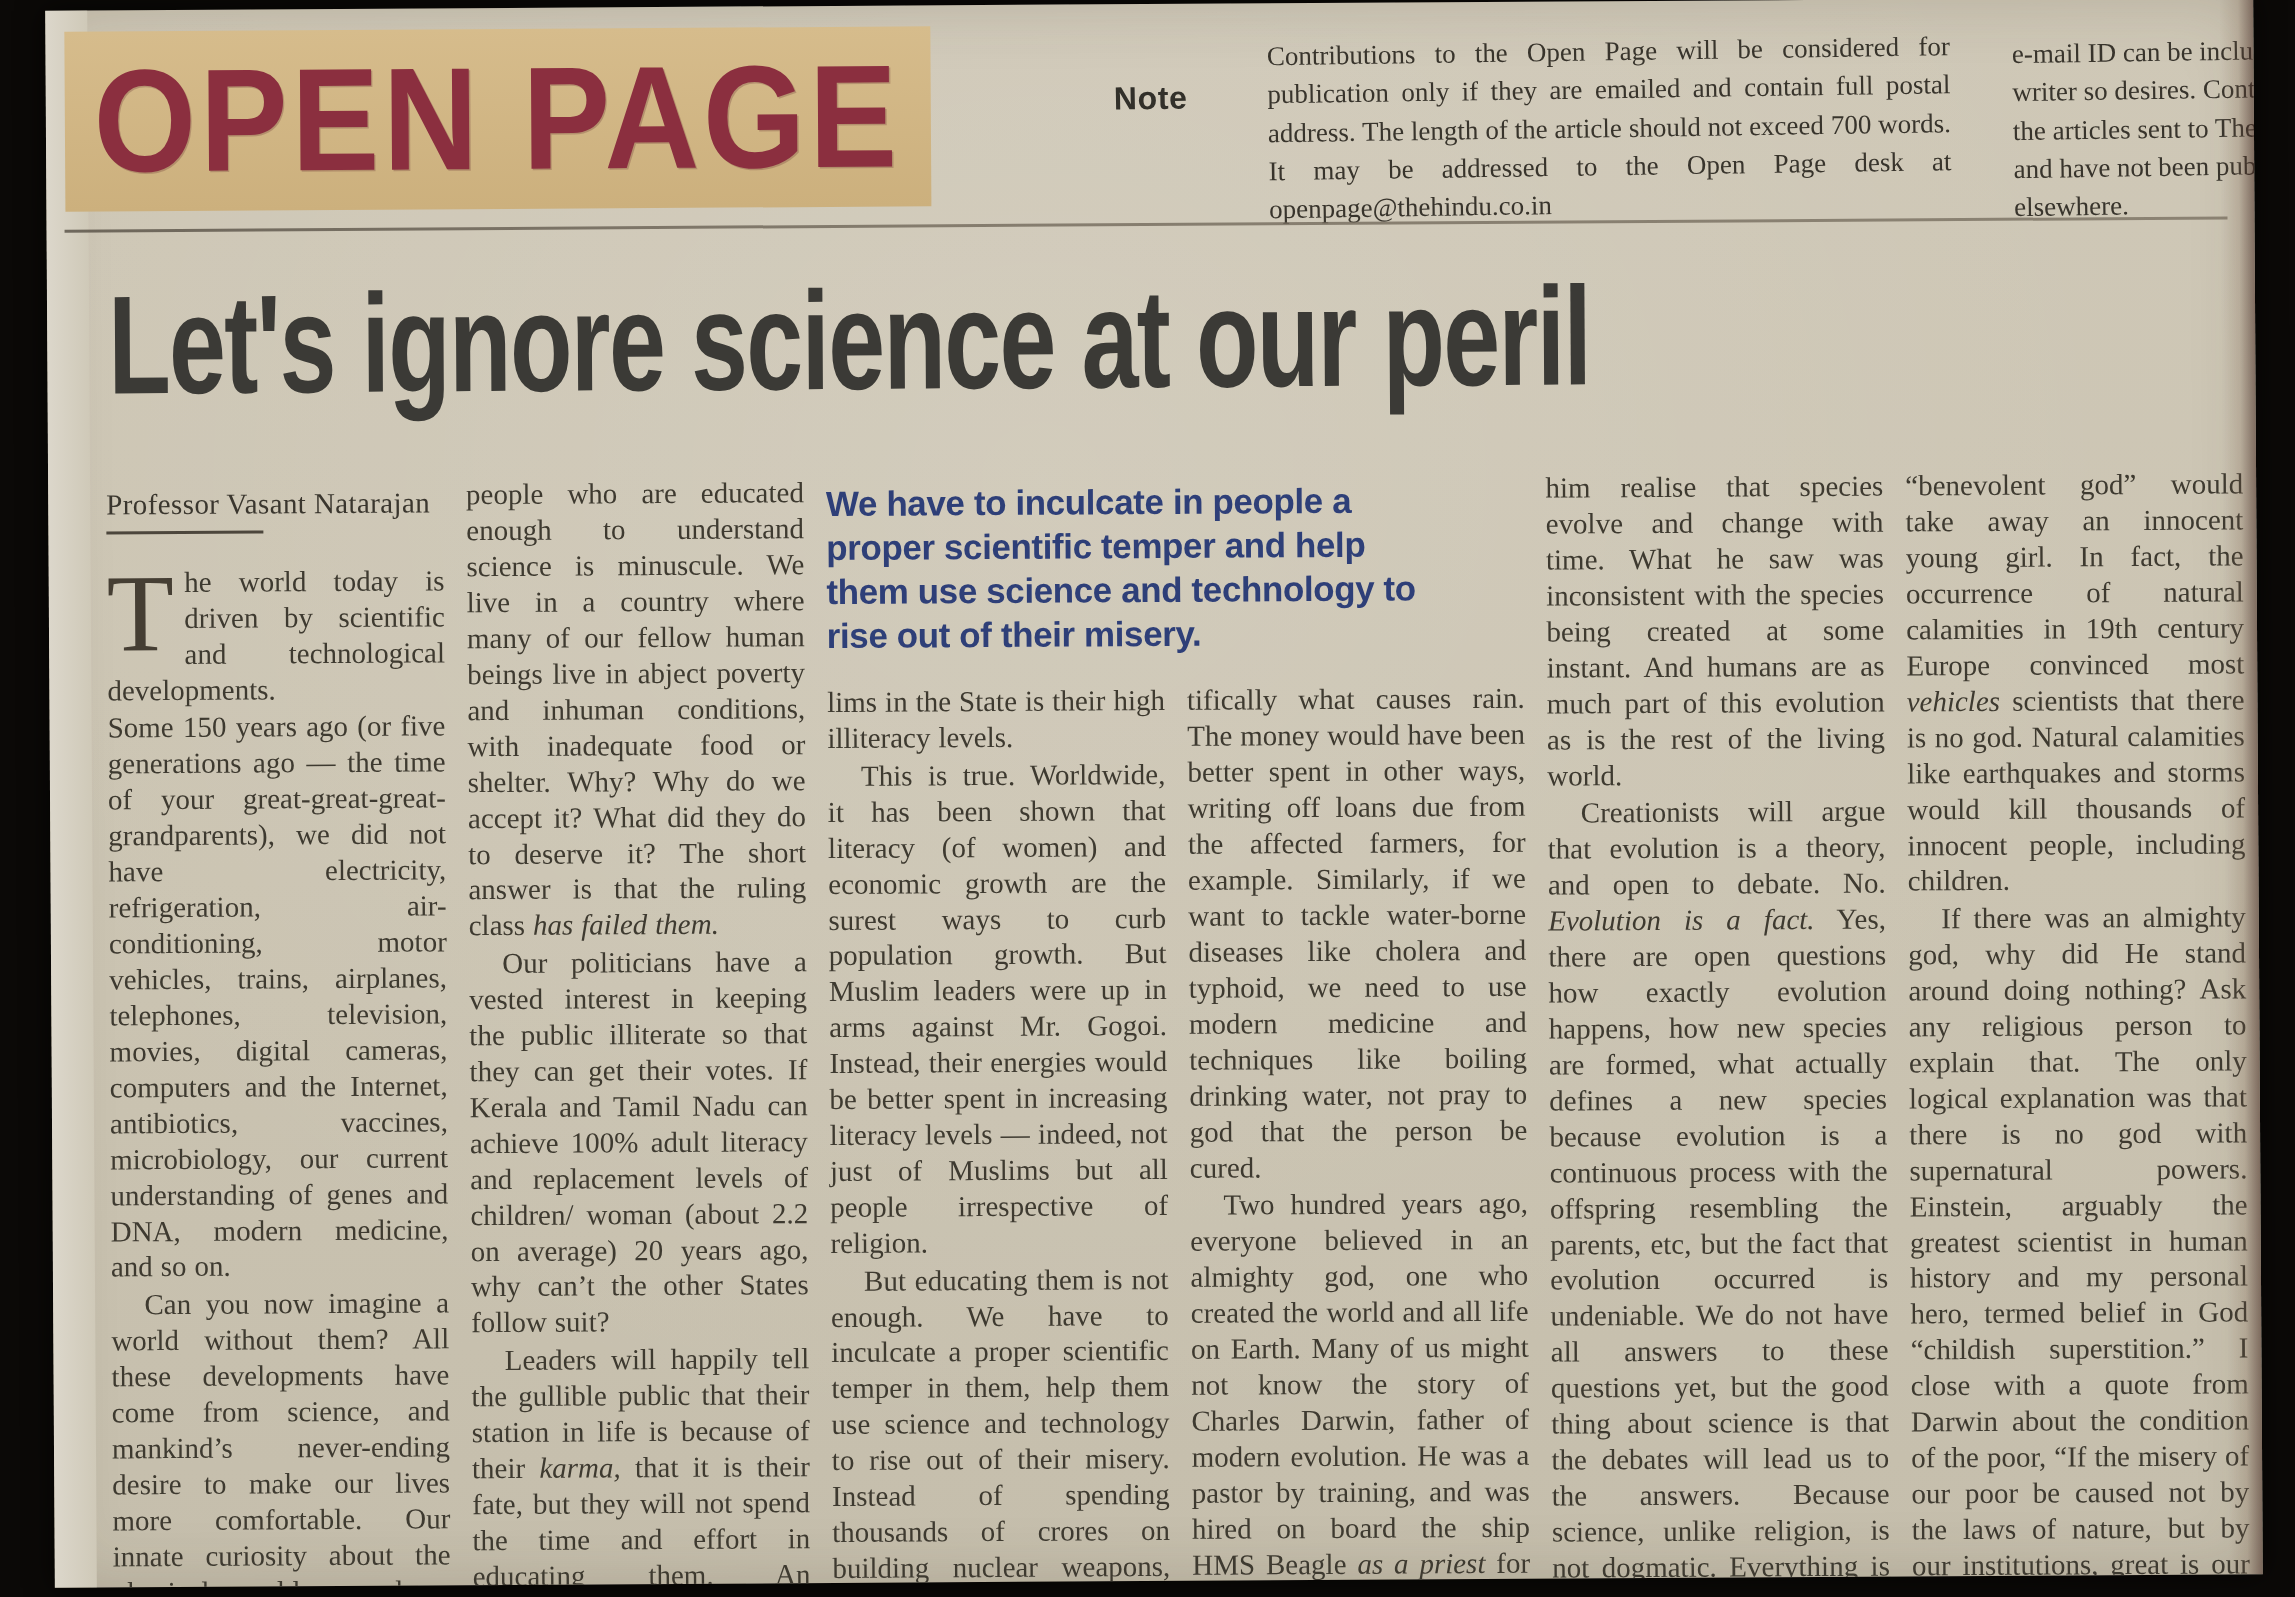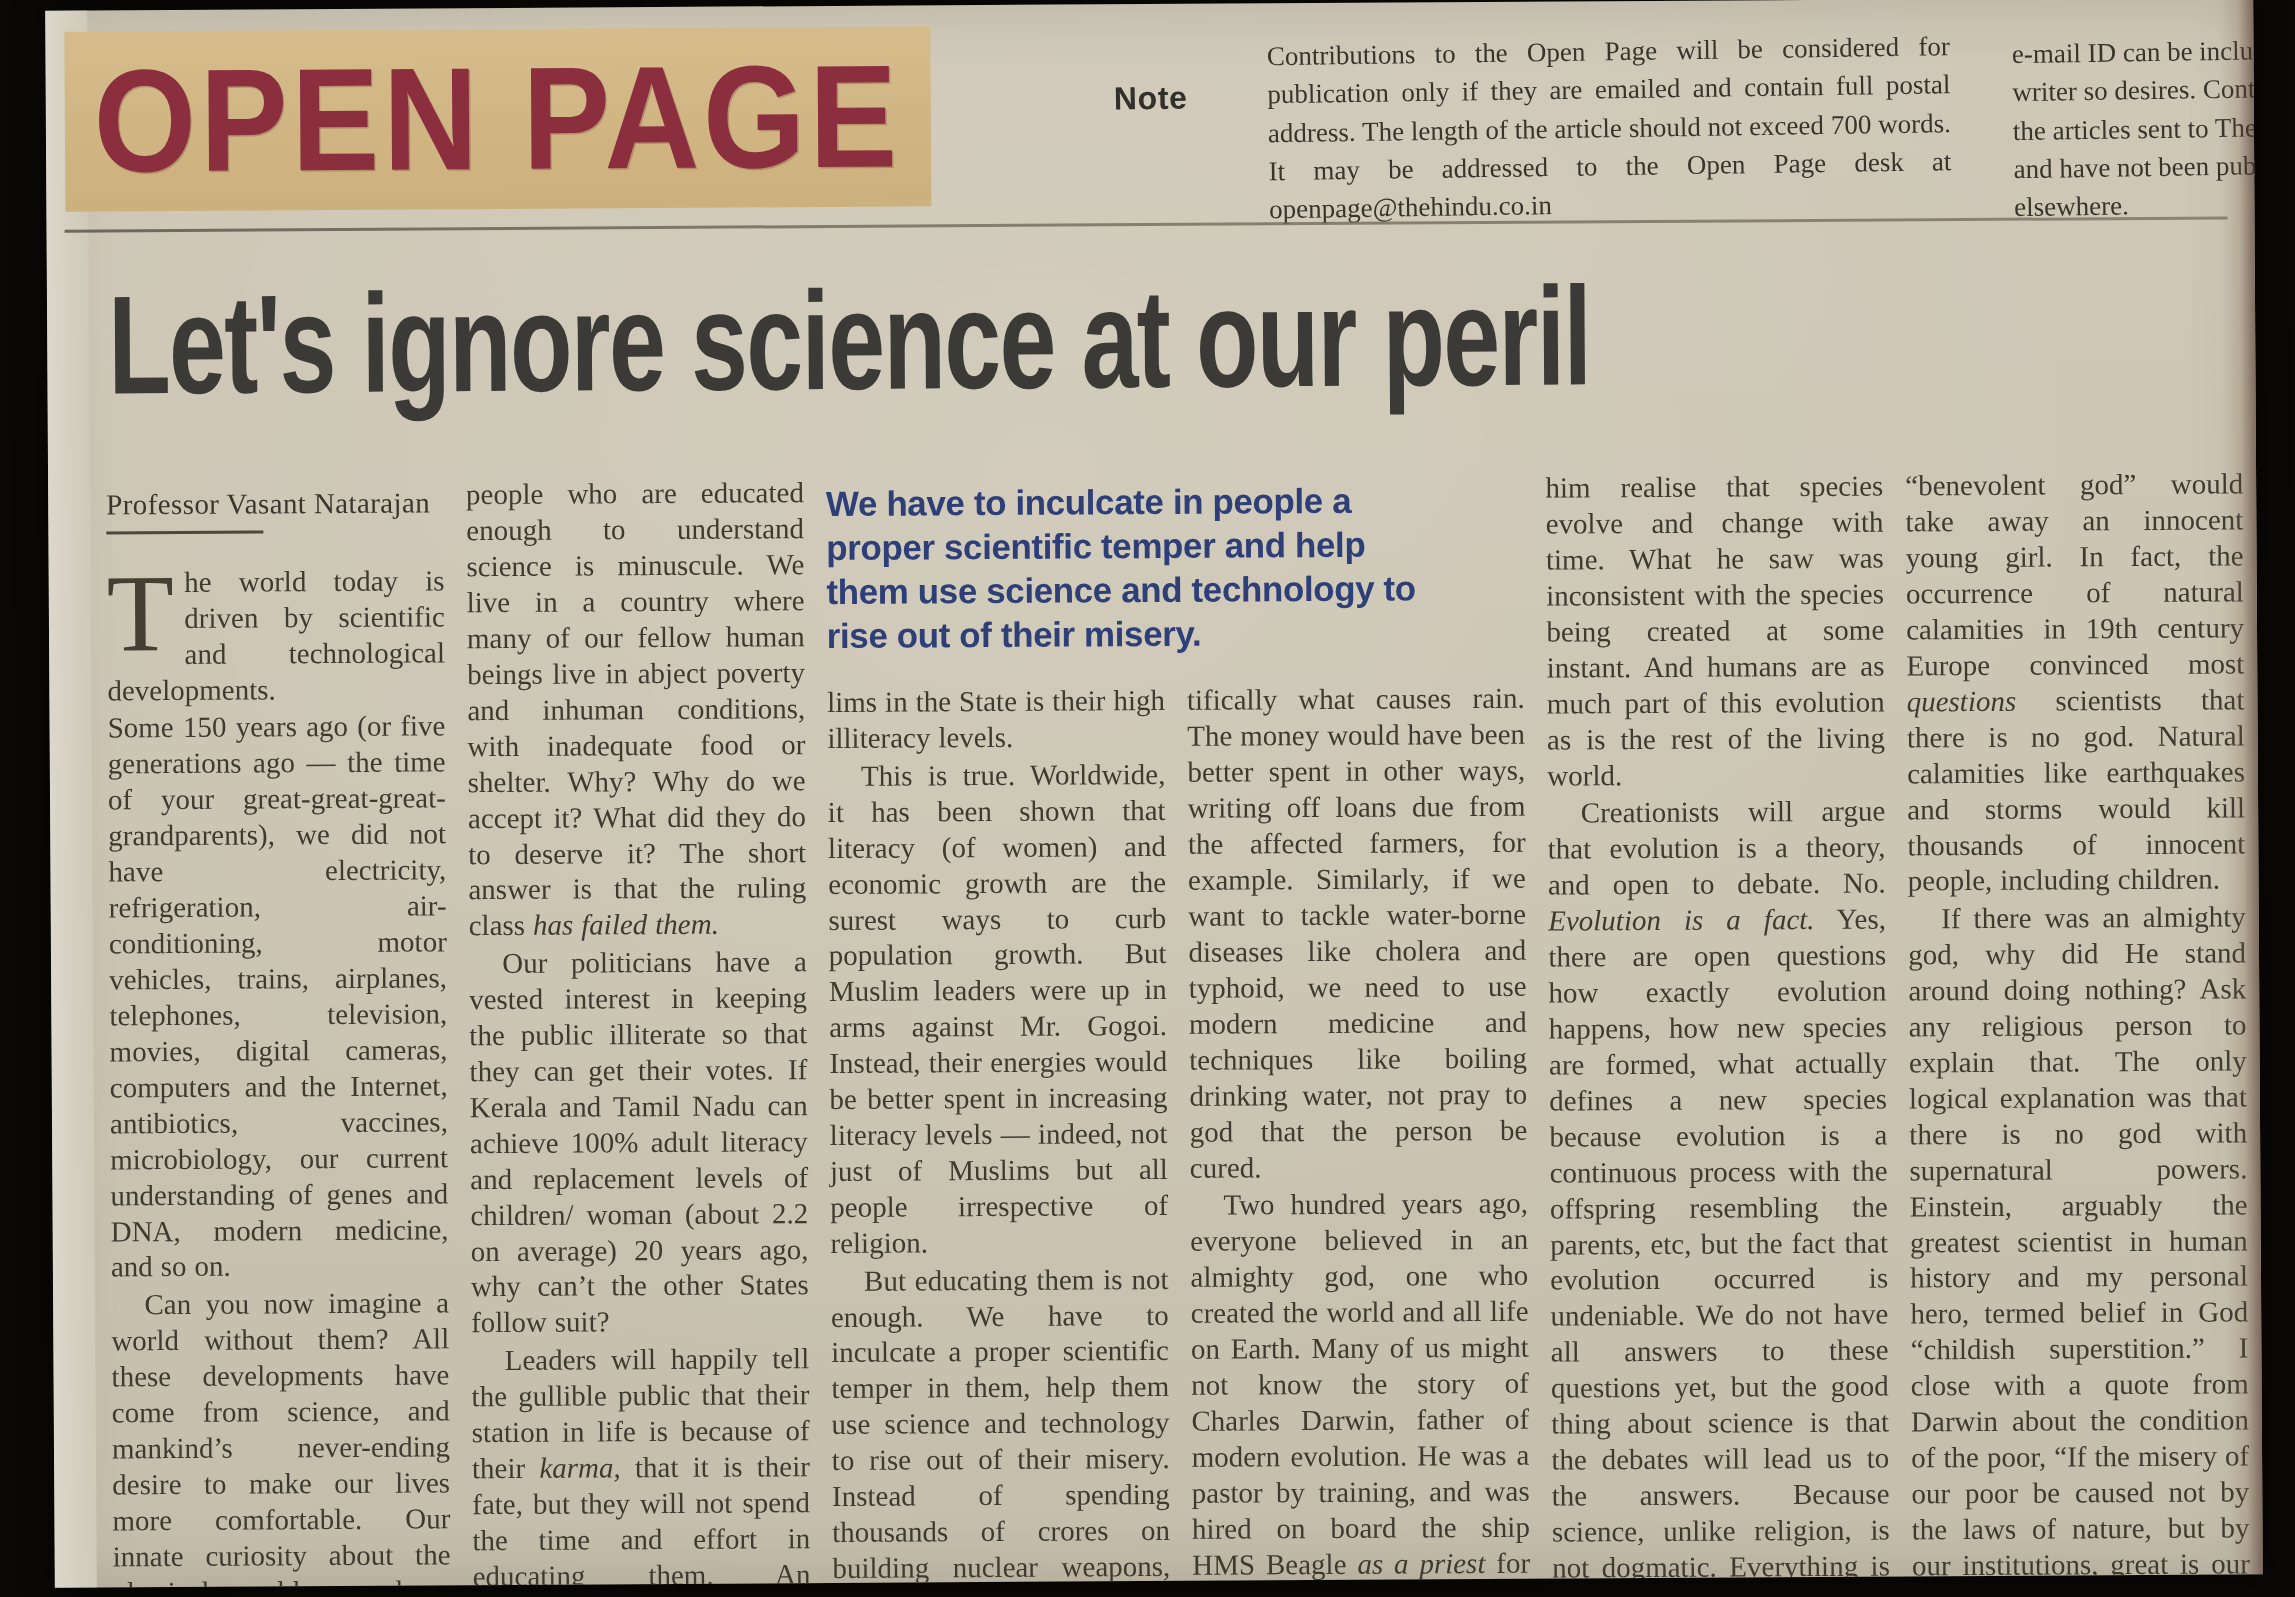--- a/index.html
+++ b/index.html
@@ -158,20 +158,20 @@
       </div>
     </div>
 
     <div class="col">
       <p class="para">him realise that species evolve and change with time. What he saw was inconsistent with the species being created at some instant. And humans are as much part of this evolution as is the rest of the living world.</p>
       <p class="para ind"><span>Creationists will argue that evolution is a theory, and open to debate. No. </span><span class="it">Evolution is a fact.</span><span> Yes, there are open questions how exactly evolution happens, how new species are formed, what actually defines a new species because evolution is a continuous process with the offspring resembling the parents, etc, but the fact that evolution occurred is undeniable. We do not have all answers to these questions yet, but the good thing about science is that the debates will lead us to the answers. Because science, unlike religion, is not dogmatic. Everything is open to scrutiny and debate.</span></p>
 
     </div>
 
     <div class="col">
-      <p class="para"><span>“benevolent god” would take away an innocent young girl. In fact, the occurrence of natural calamities in 19th century Europe convinced most </span><span class="it">questions</span><span> scientists that there is no god. Natural calamities like earthquakes and storms would kill thousands of innocent people, including children.</span></p>
+      <p class="para"><span>“benevolent god” would take away an innocent young girl. In fact, the occurrence of natural calamities in 19th century Europe convinced most </span><span class="it">vehicles</span><span> scientists that there is no god. Natural calamities like earthquakes and storms would kill thousands of innocent people, including children.</span></p>
       <p class="para ind">If there was an almighty god, why did He stand around doing nothing? Ask any religious person to explain that. The only logical explanation was that there is no god with supernatural powers. Einstein, arguably the greatest scientist in human history and my personal hero, termed belief in God “childish superstition.” I close with a quote from Darwin about the condition of the poor, “If the misery of our poor be caused not by the laws of nature, but by our institutions, great is our sin.” We are great sinners, indeed!</p>
 
     </div>
 
   </div>
 </div>
 
 
 </body></html>

